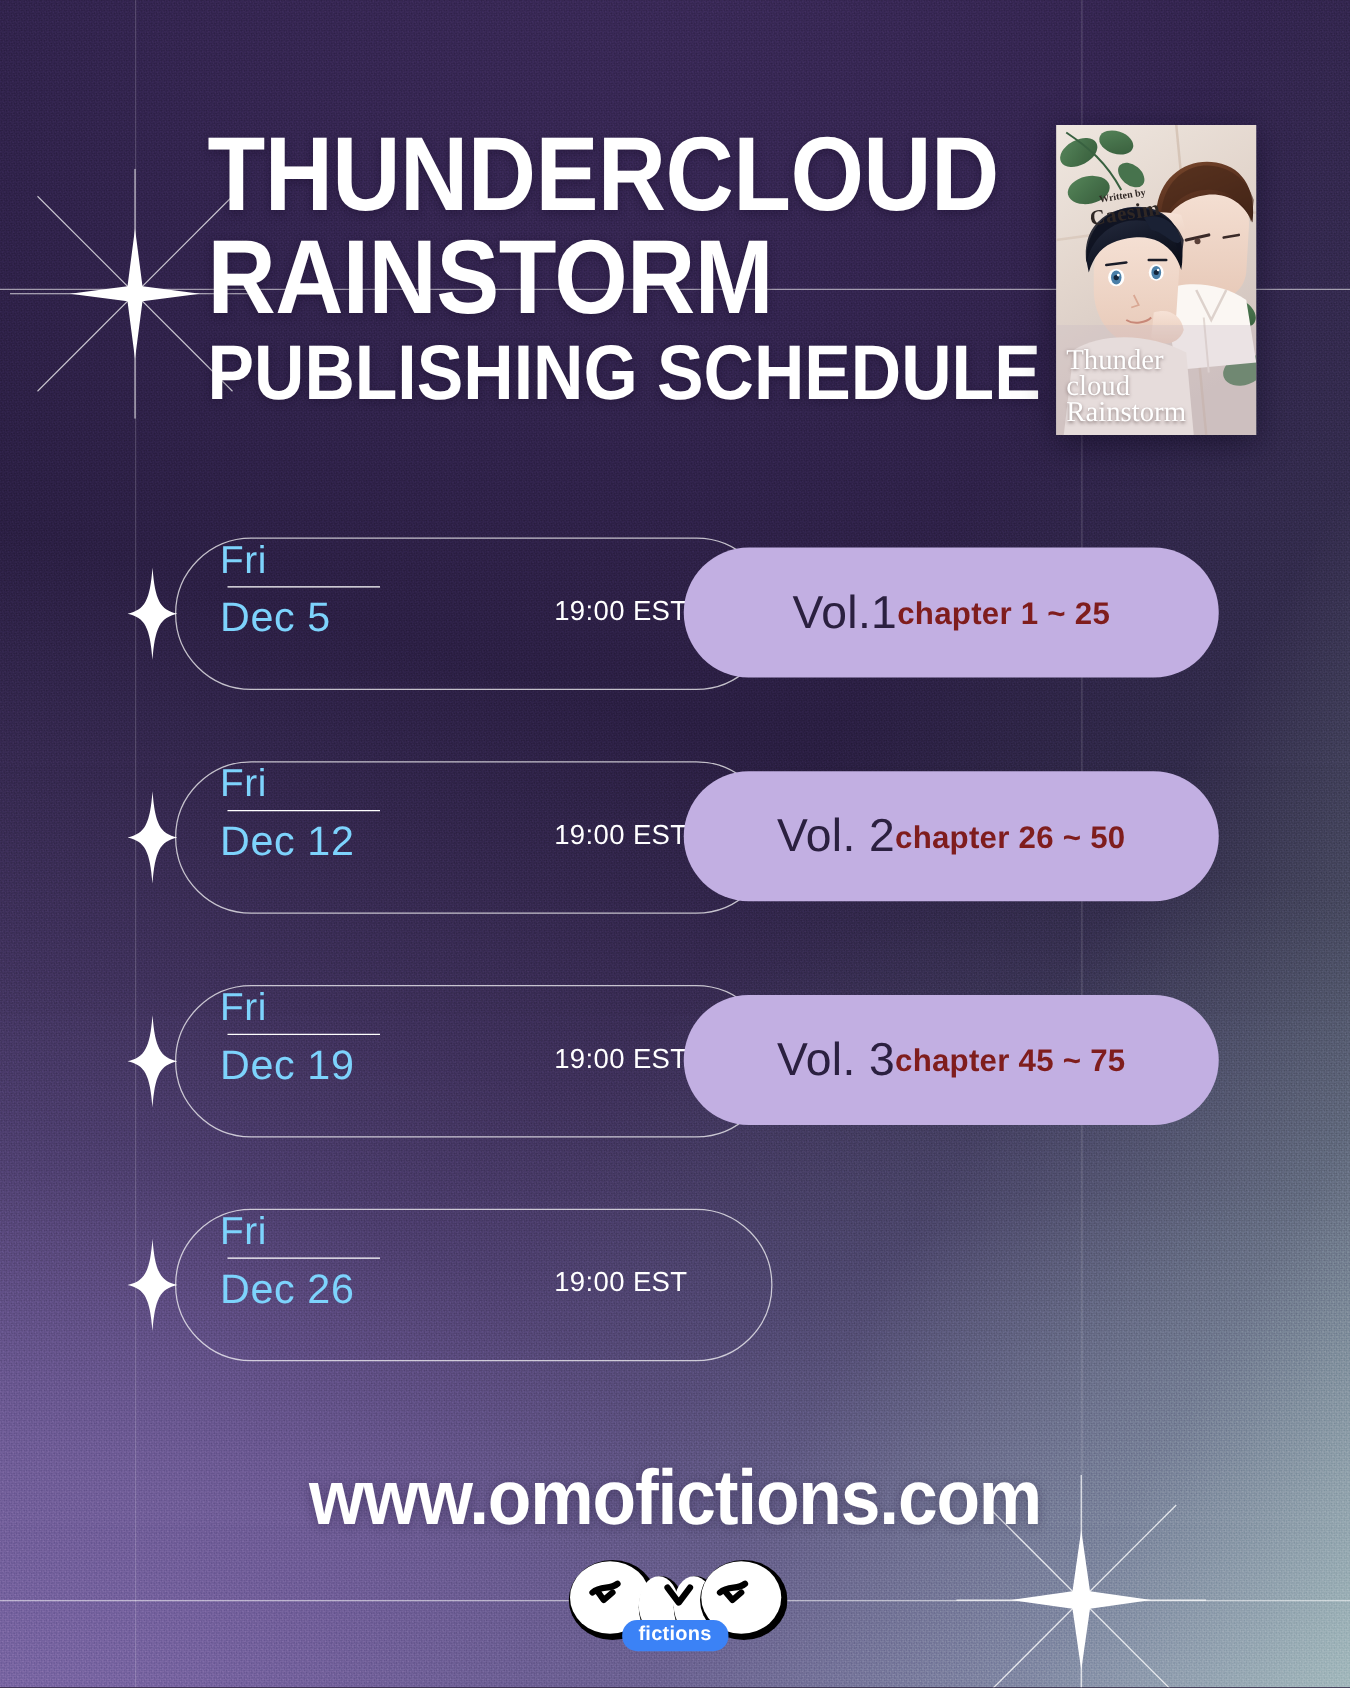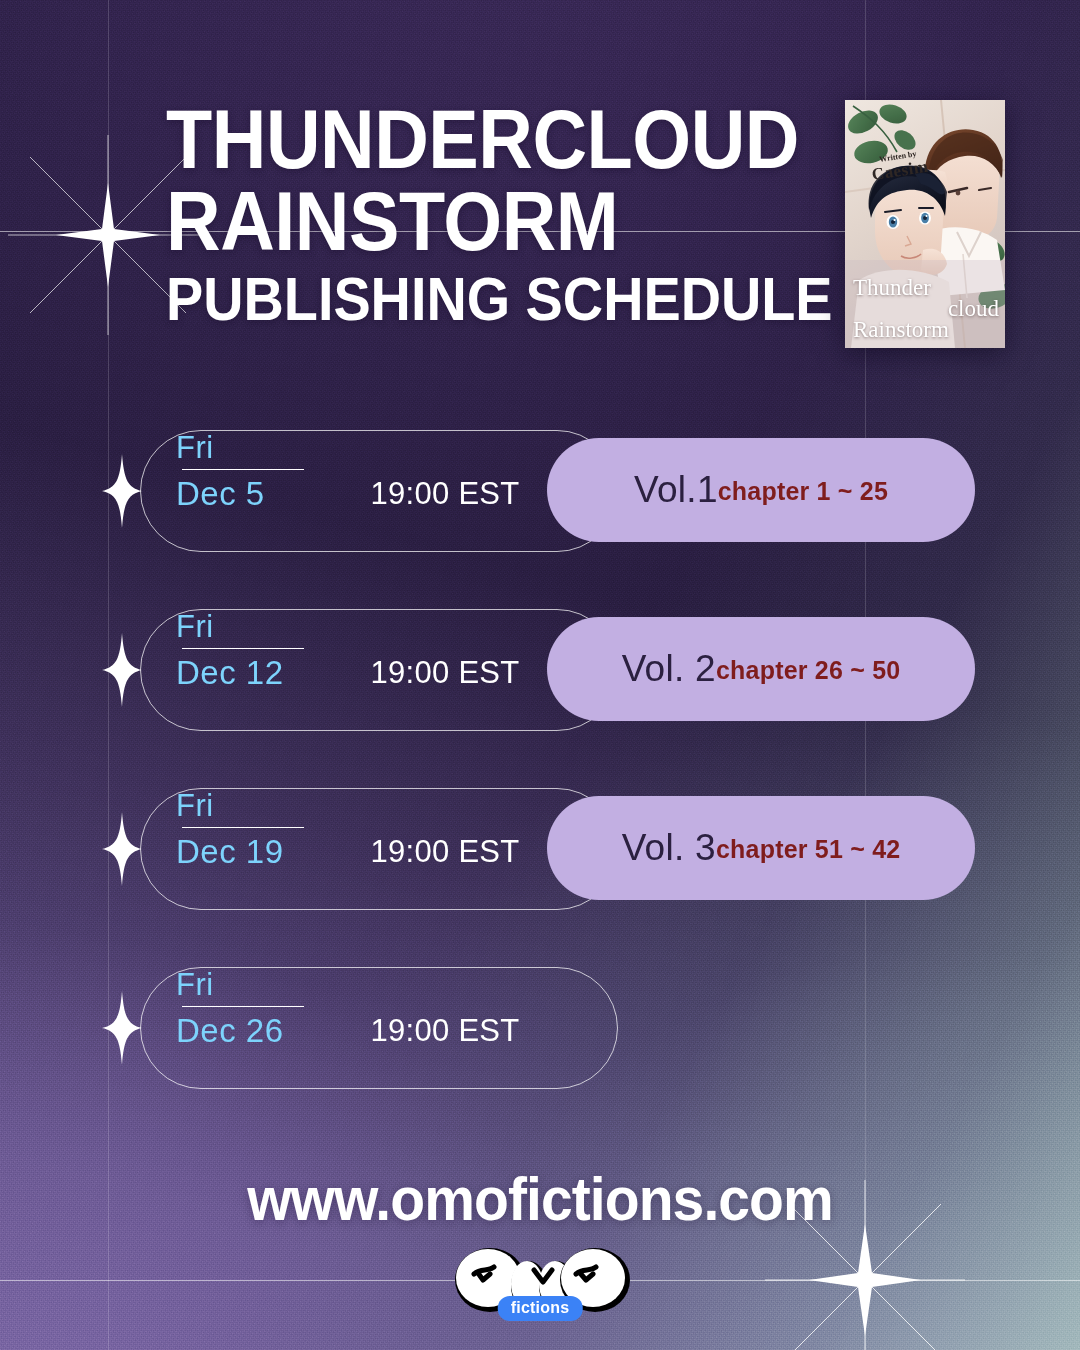--- a/index.html
+++ b/index.html
@@ -117,21 +117,21 @@
     position: absolute;
     left: 8px;
     right: 6px;
     bottom: 8px;
     color: #ffffff;
     font-family: "Liberation Serif", serif;
     font-size: 23px;
     line-height: 0.92;
     text-shadow: 0 1px 3px rgba(60,40,40,0.55);
   }
-  .cover-title .c2 { display: block; text-align: right; }
+  .cover-title .c2 { display: block; text-align: left; }
   .cover-title .c3 { display: block; }
   .cover-author {
     position: absolute;
     left: 26px;
     top: 52px;
     color: #2f2724;
     font-family: "Liberation Serif", serif;
     transform: rotate(-9deg);
     text-align: center;
   }
@@ -185,23 +185,23 @@
     font-size: 33px;
     font-weight: 300;
     line-height: 1.15;
     letter-spacing: 0.5px;
   }
   .row-time {
     position: absolute;
     left: 340px;
     top: 46px;
     width: 210px;
-    text-align: center;
+    text-align: right;
     color: #ffffff;
-    font-size: 31px;
+    font-size: 22px;
     font-weight: 300;
     letter-spacing: 0.3px;
   }
   .vol-pill {
     position: absolute;
     left: 547px;
     top: 8px;
     width: 428px;
     height: 104px;
     border-radius: 52px;
@@ -460,21 +460,21 @@
         </svg>
       </div>
       <div class="date-box">
         <div class="date-dow">Fri</div>
         <div class="date-rule"></div>
         <div class="date-md">Dec 19</div>
       </div>
       <div class="row-time">19:00 EST</div>
       <div class="vol-pill">
         <div class="vol-name">Vol. 3</div>
-        <div class="vol-chapters">chapter 51 ~ 42</div>
+        <div class="vol-chapters">chapter 45 ~ 75</div>
       </div>
     </div>
 
     <div class="row">
       <div class="row-outline"></div>
       <div class="row-spark">
         <svg width="40" height="74" viewBox="0 0 40 74">
           <path d="M20 0 C 22 26, 26 34, 40 37 C 26 40, 22 48, 20 74 C 18 48, 14 40, 0 37 C 14 34, 18 26, 20 0 Z" fill="#ffffff"></path>
         </svg>
       </div>

